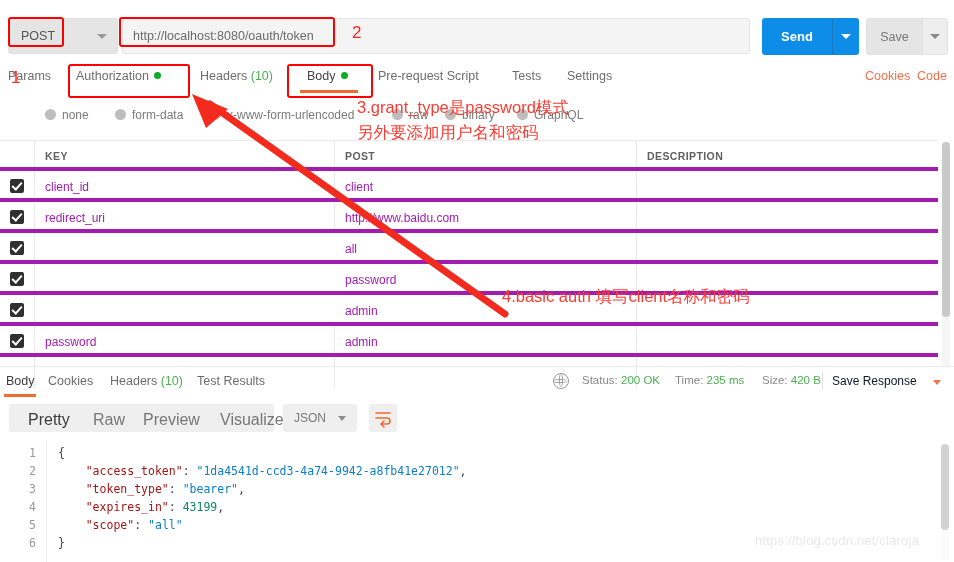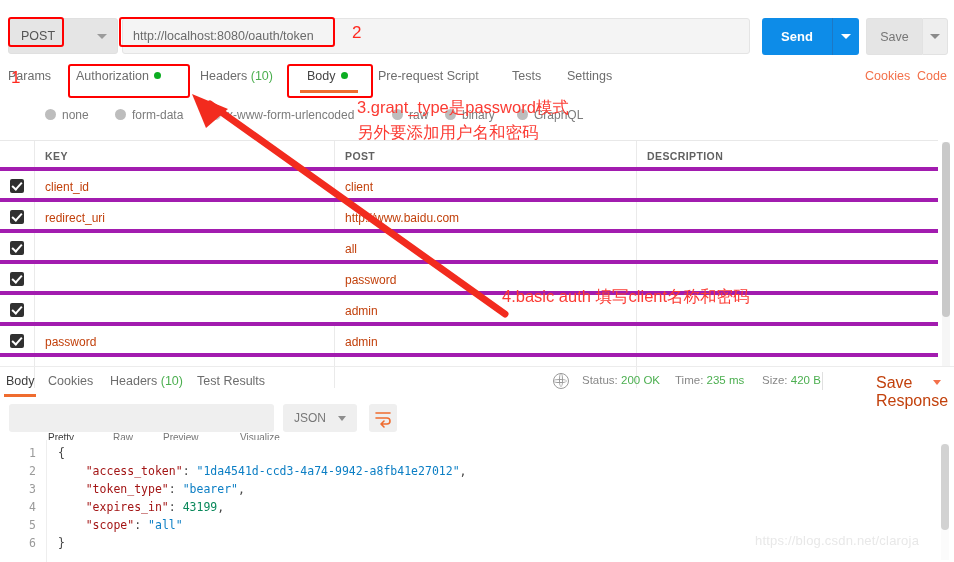--- a/index.html
+++ b/index.html
@@ -115,21 +115,21 @@
   }
   .trow {
     position: absolute; left: 0; width: 938px; height: 31px;
     border-bottom: 4px solid #a21caf; box-sizing: border-box;
   }
   .trow.head { background: #fff; height: 30px; }
   .cell-check { position: absolute; left: 0; top: 0; width: 34px; height: 100%; border-right: 1px solid #eaeaea; }
   .cell-key   { position: absolute; left: 34px; top: 0; width: 300px; height: 100%; border-right: 1px solid #eaeaea; }
   .cell-val   { position: absolute; left: 334px; top: 0; width: 302px; height: 100%; border-right: 1px solid #eaeaea; }
   .cell-desc  { position: absolute; left: 636px; top: 0; width: 302px; height: 100%; text-align: right; }
-  .cell-txt { position: absolute; left: 11px; top: 9px; font-size: 12px; color: #c2410c; }
+  .cell-txt { position: absolute; left: 11px; top: 9px; font-size: 12px; color: #a21caf; }
   .head .cell-txt { top: 9px; font-size: 10.5px; font-weight: bold; color: #616161; letter-spacing: .4px; }
   .chk {
     position: absolute; left: 10px; top: 8px; width: 14px; height: 14px;
     background: #303030; border-radius: 2px;
   }
   .chk:after {
     content: ""; position: absolute; left: 4px; top: 1px;
     width: 4px; height: 8px; border: solid #fff;
     border-width: 0 2px 2px 0; transform: rotate(42deg);
   }
@@ -146,29 +146,29 @@
   #resp-body-underline { position: absolute; left: 4px; top: 27px; width: 32px; height: 2.5px; background: #ef6c2f; }
   .meta { position: absolute; top: 7px; font-size: 11.5px; color: #888; white-space: nowrap; }
   .meta b { font-weight: normal; color: #4caf50; }
   #globe-icon { position: absolute; left: 553px; top: 6px; width: 14px; height: 14px;
                 border: 1.3px solid #9a9a9a; border-radius: 50%; }
   #globe-icon:before { content:""; position:absolute; left:5px; top:-1.3px; width:2px; height:14px;
                        border-left:1.3px solid #9a9a9a; border-right:1.3px solid #9a9a9a; border-radius:50%; }
   #globe-icon:after { content:""; position:absolute; left:-1.3px; top:5px; width:14px; height:2px;
                       border-top:1.3px solid #9a9a9a; border-bottom:1.3px solid #9a9a9a; border-radius:50%; }
   #meta-div { position: absolute; left: 822px; top: 5px; width: 1px; height: 18px; background: #e0e0e0; }
-  #save-response { position: absolute; left: 876px; top: 7px; font-size: 16px; color: #c2410c; }
+  #save-response { position: absolute; left: 832px; top: 7px; font-size: 12px; color: #0f172a; }
   #sr-caret { position: absolute; left: 933px; top: 13px; width: 0; height: 0;
               border-left: 4px solid transparent; border-right: 4px solid transparent; border-top: 5px solid #f3704a; }
 
   
   #fmt-bar { position: absolute; left: 0; top: 400px; width: 954px; height: 40px; }
   #fmt-group { position: absolute; left: 9px; top: 4px; width: 265px; height: 28px;
                background: #efefef; border-radius: 3px; }
-  .fmt { position: absolute; top: 28px; font-size: 10px; color: #777; margin-left: 20px; }
+  .fmt { position: absolute; top: 7px; font-size: 16px; color: #777; }
   .fmt.active { color: #3d3d3d; }
   #json-select { position: absolute; left: 283px; top: 4px; width: 74px; height: 28px;
                  background: #efefef; border-radius: 3px; }
   #json-label { position: absolute; left: 11px; top: 7px; font-size: 12px; color: #777; }
   #json-caret { position: absolute; left: 55px; top: 12px; width: 0; height: 0;
                 border-left: 4.5px solid transparent; border-right: 4.5px solid transparent; border-top: 5px solid #8d8d8d; }
   #wrap-btn { position: absolute; left: 369px; top: 4px; width: 28px; height: 28px;
               background: #efefef; border-radius: 3px; }
 
   

